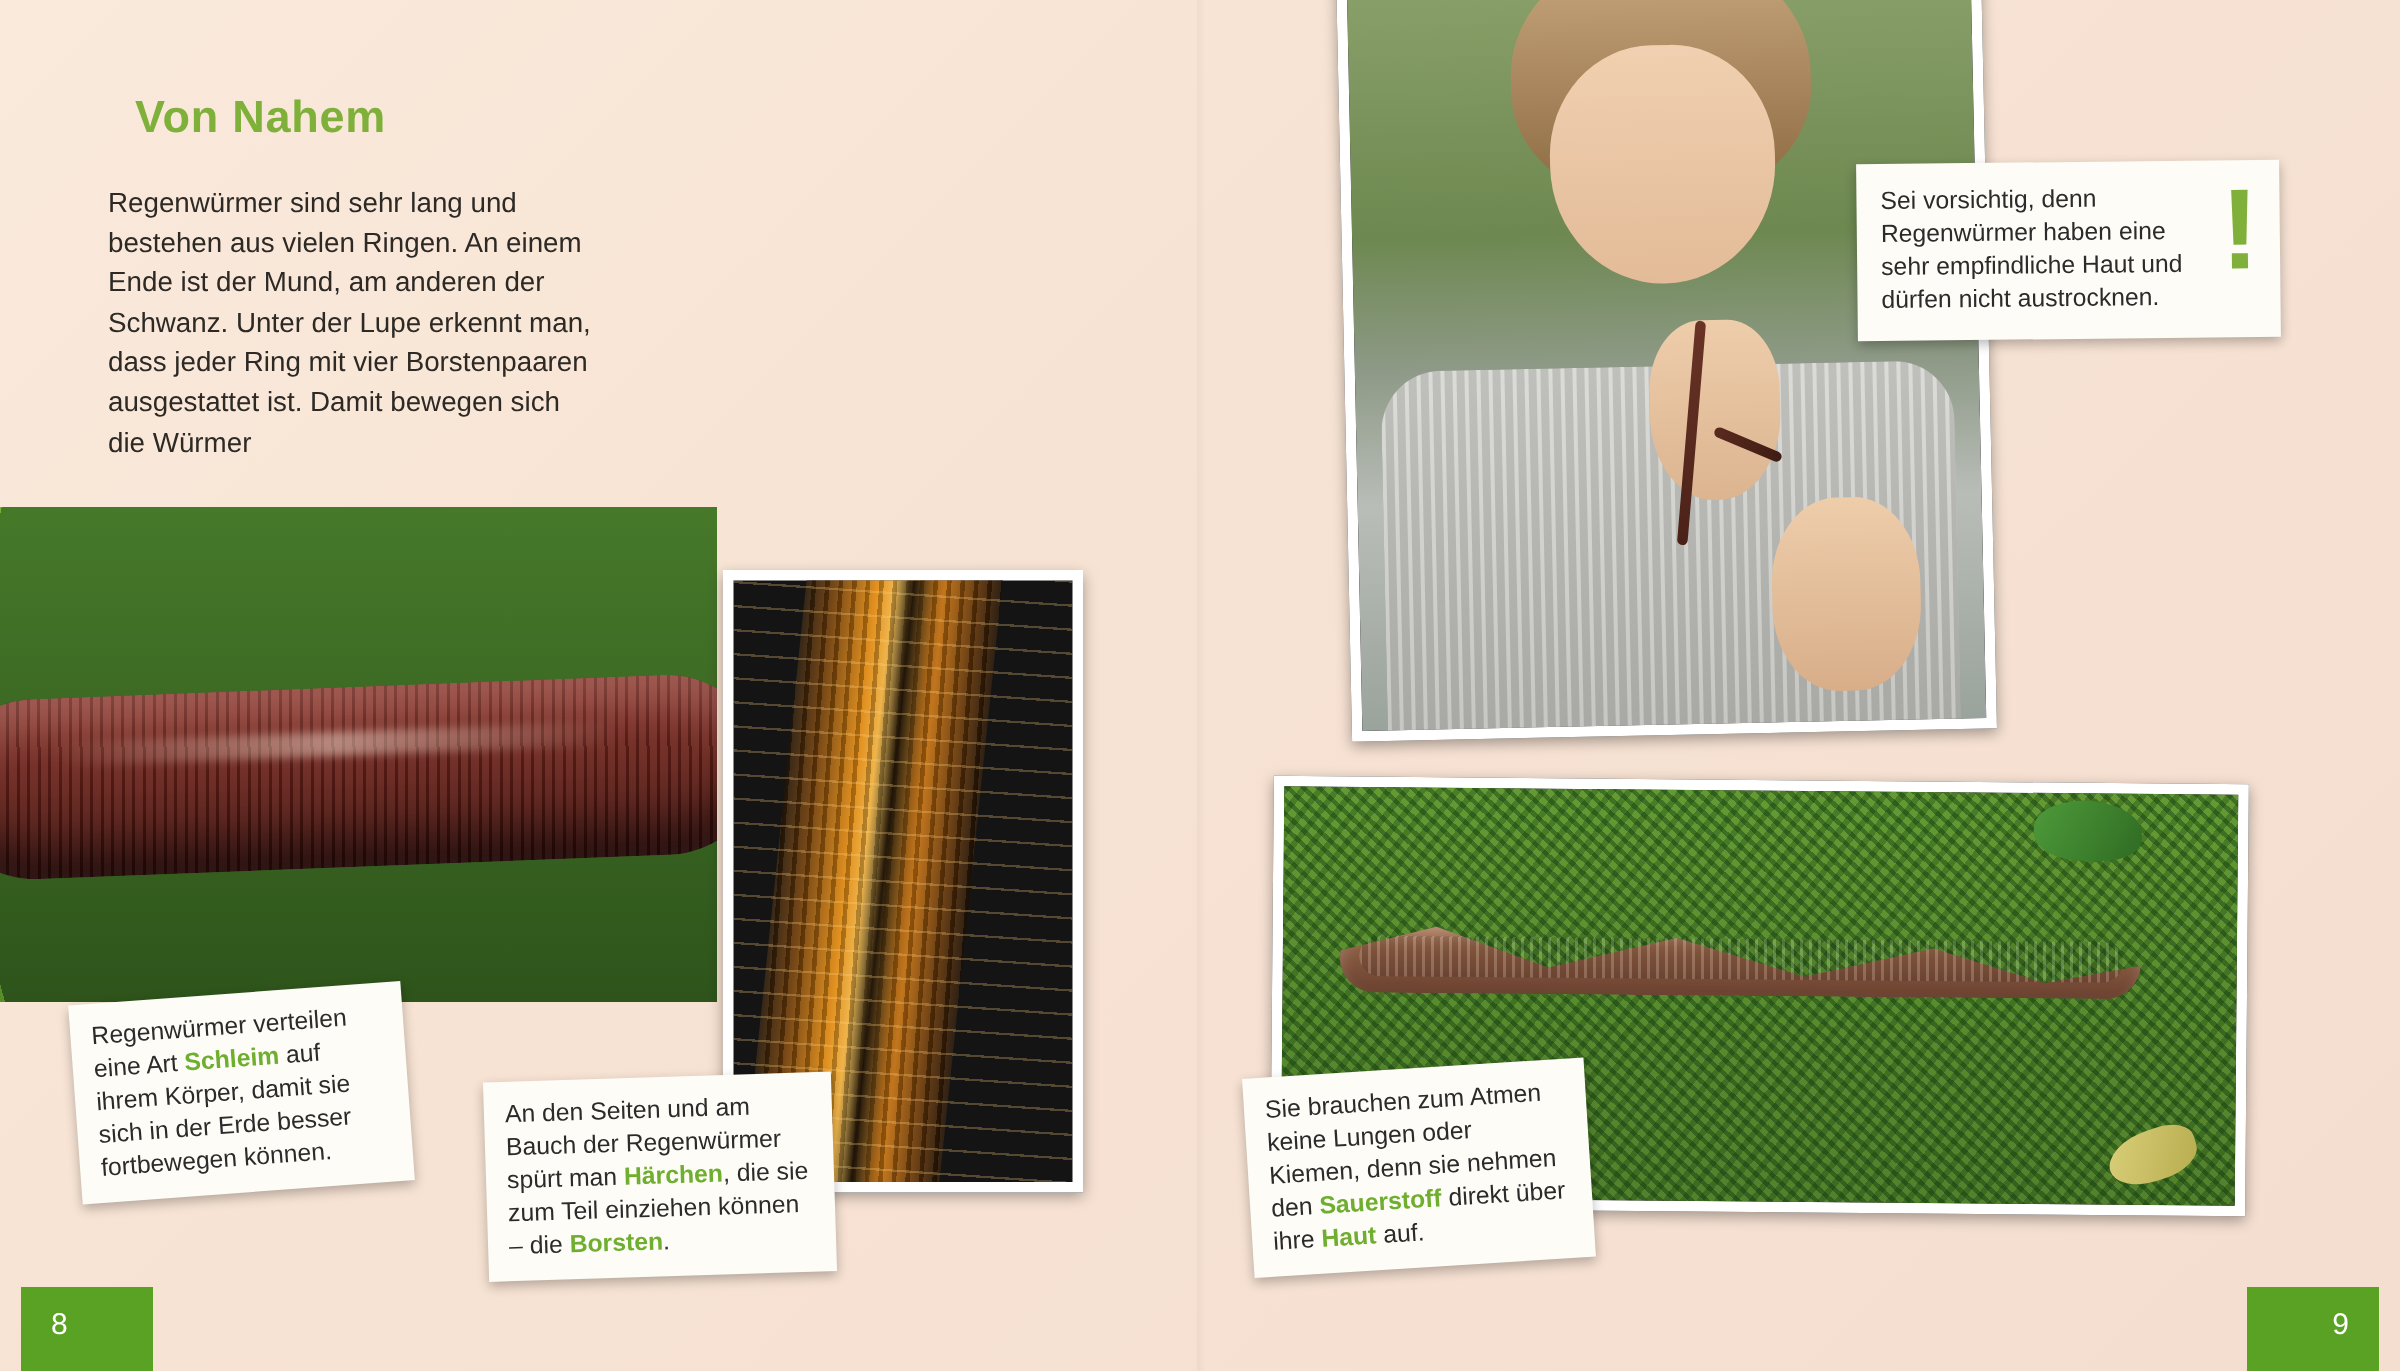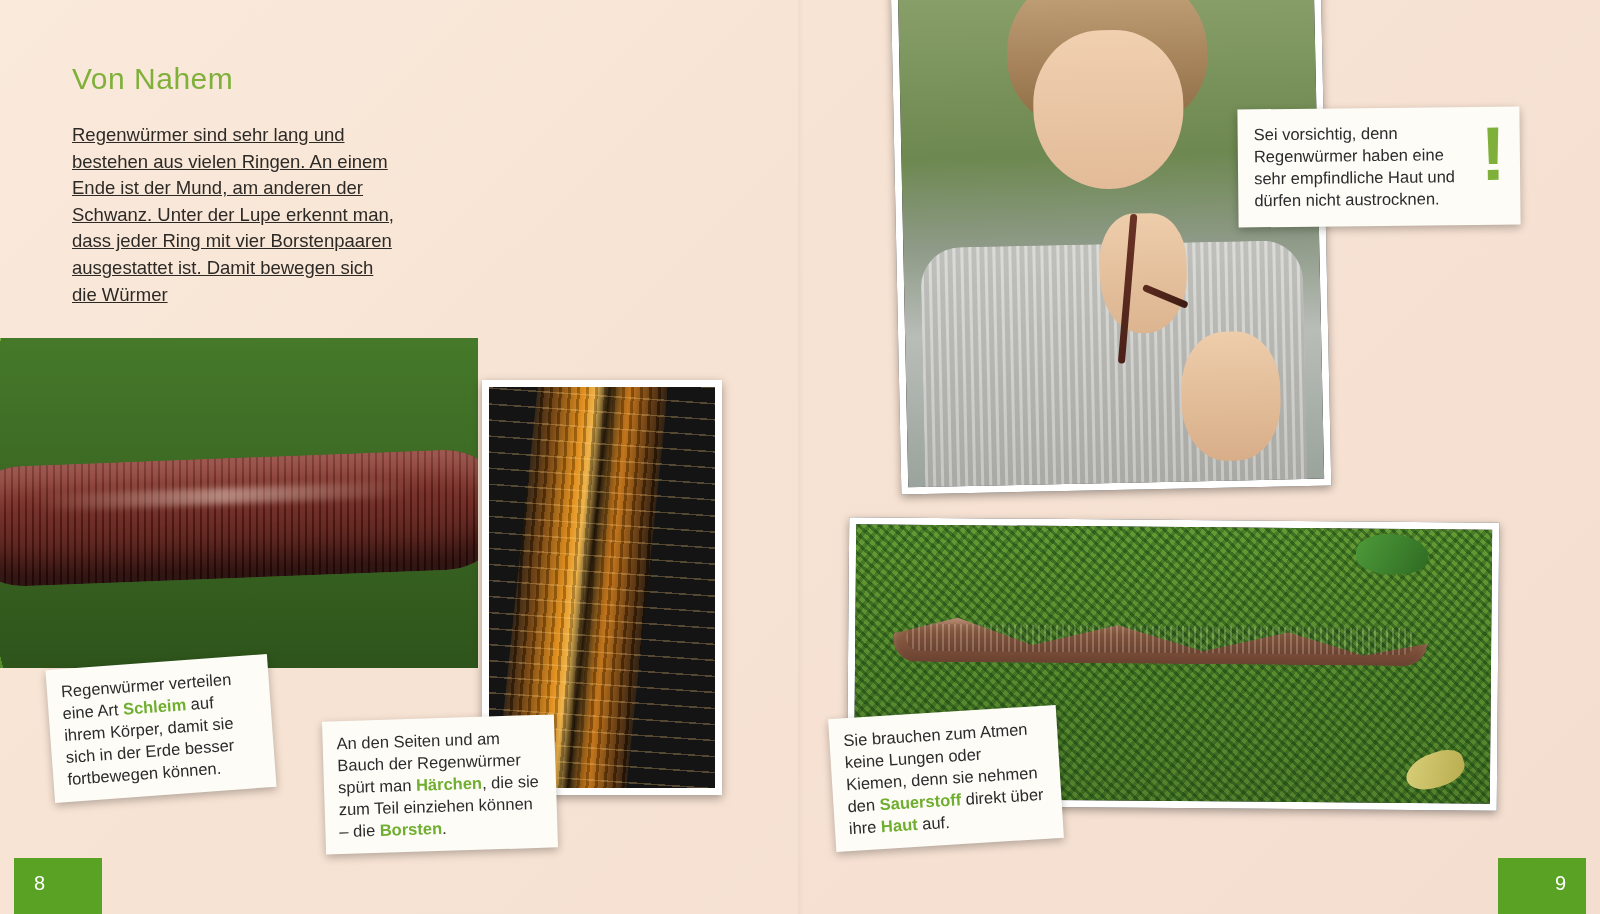--- a/index.html
+++ b/index.html
@@ -12,34 +12,33 @@
   }
   #page {
     position: relative;
     width: 1600px; height: 914px;
     background: linear-gradient(135deg,#faeadc 0%,#f7e3d3 40%,#f4ded0 100%);
     overflow: hidden;
   }
   
   .heading {
     position: absolute;
-    left: 72px; top: 62px;
+    left: 90px; top: 62px;
     font-size: 30px;
-    font-weight: normal;
+    font-weight: bold;
     color: #7fb03a;
     letter-spacing: 0.5px;
   }
   
   .col {
     position: absolute;
     font-size: 18.5px;
     line-height: 26.6px;
     color: #2d2a26;
     white-space: pre-line;
-    text-decoration: underline;
   }
   .col1 { left: 72px; top: 122px; width: 330px; }
   .col2 { left: 412px; top: 122px; width: 300px; }
 
   
   .photo {
     position: absolute;
     overflow: hidden;
     background: #333;
   }

